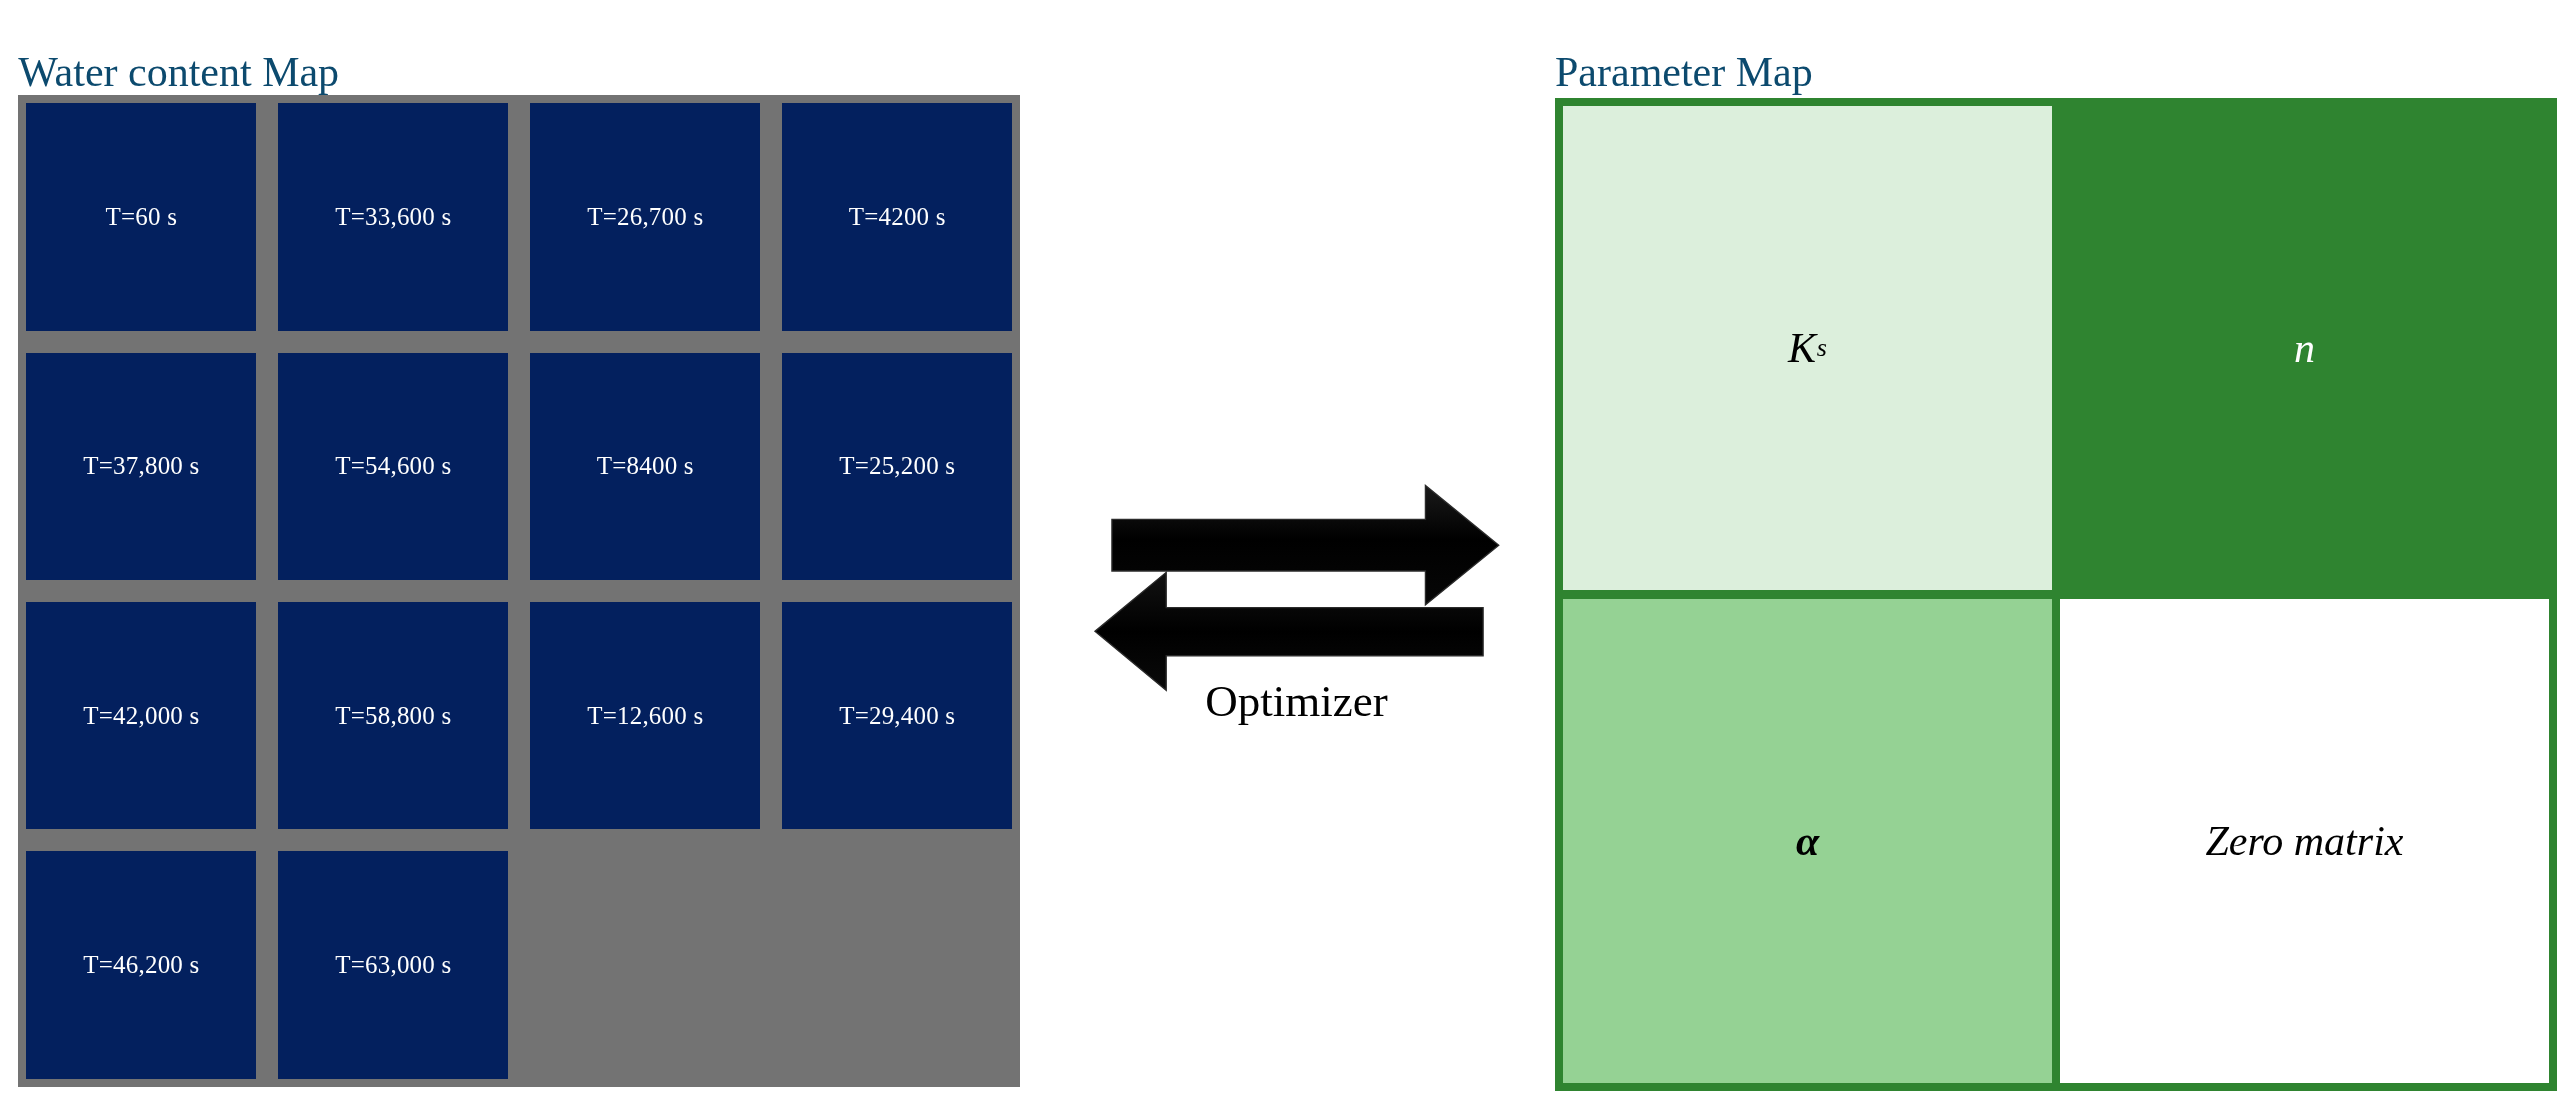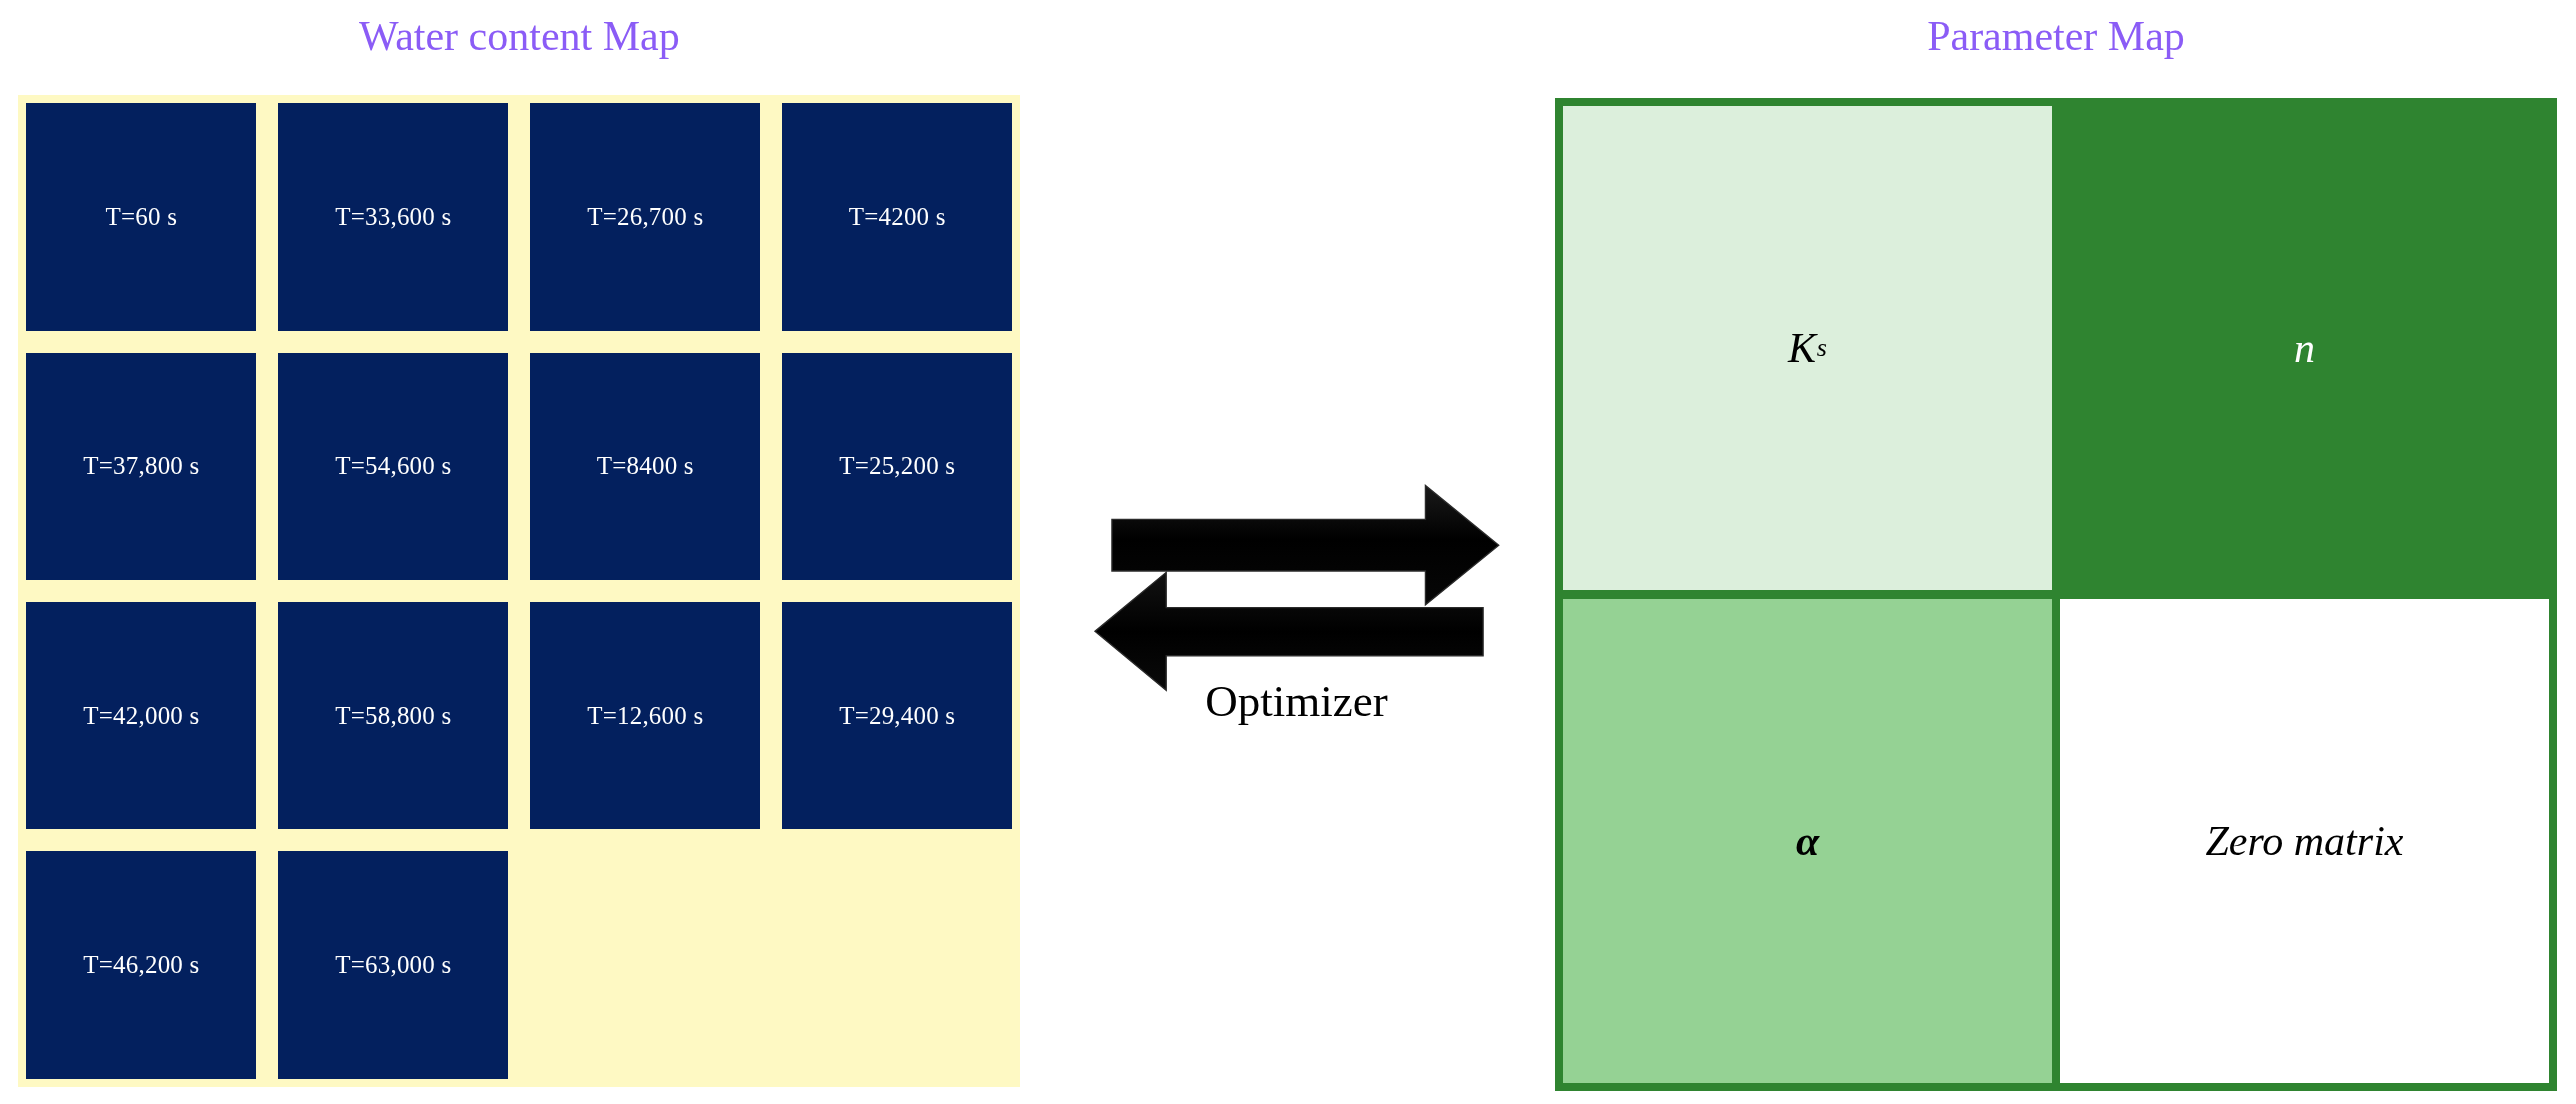--- a/index.html
+++ b/index.html
@@ -13,44 +13,45 @@
     position: relative;
     font-family: "Liberation Serif", "DejaVu Serif", serif;
     overflow: hidden;
   }
 
   
   .panel-title {
     position: absolute;
     font-family: "Liberation Serif", "DejaVu Serif", serif;
     font-size: 42px;
-    color: #8b5cf6;
+    color: #0c4a6e;
     white-space: nowrap;
-    text-align: center;
+    text-align: left;
     line-height: 1;
+    margin-top: 36px;
   }
   #water-title {
     left: 18.3px;
     top: 15px;
     width: 1002px;
   }
   #param-title {
     left: 1555px;
     top: 15px;
     width: 1002px;
   }
 
   
   #water-map {
     position: absolute;
     left: 18.3px;
     top: 95px;
     width: 1002px;
     height: 992px;
-    background: #fef9c3;
+    background: #737373;
     box-sizing: border-box;
     display: grid;
     grid-template-columns: repeat(4, 1fr);
     grid-template-rows: repeat(4, 1fr);
     gap: 22px;
     padding: 8.1px;
     text-align: center;
   }
   .water-cell {
     background: #03205e;

